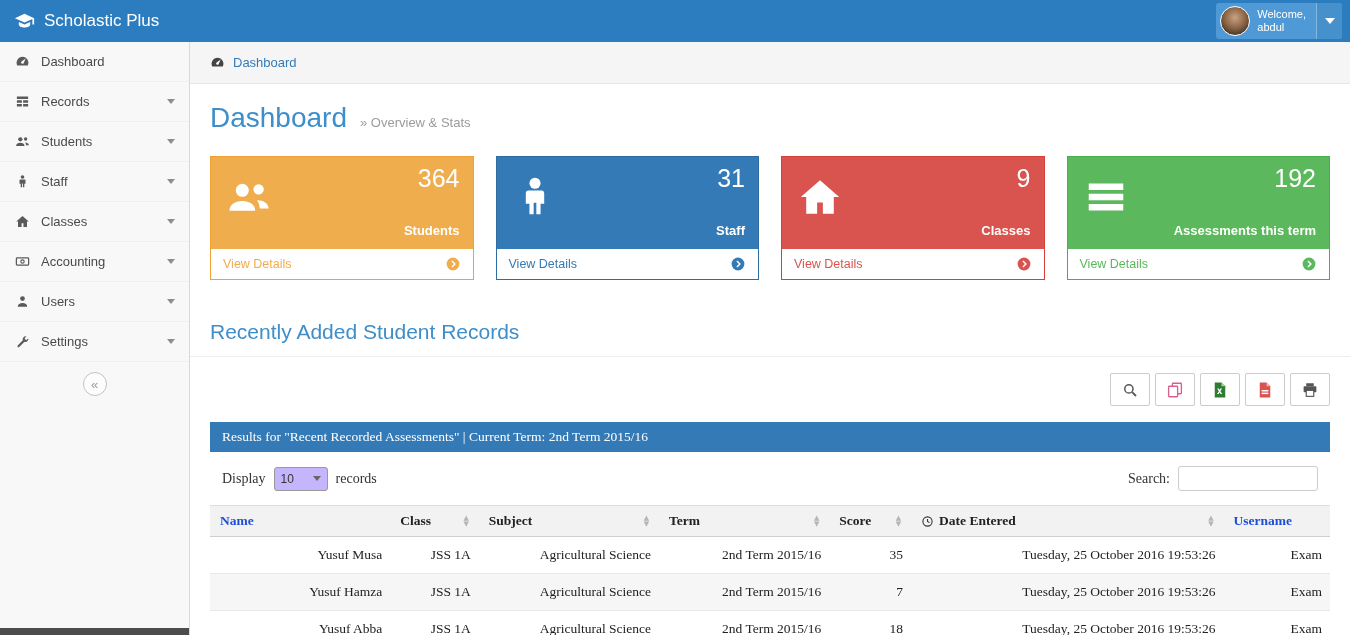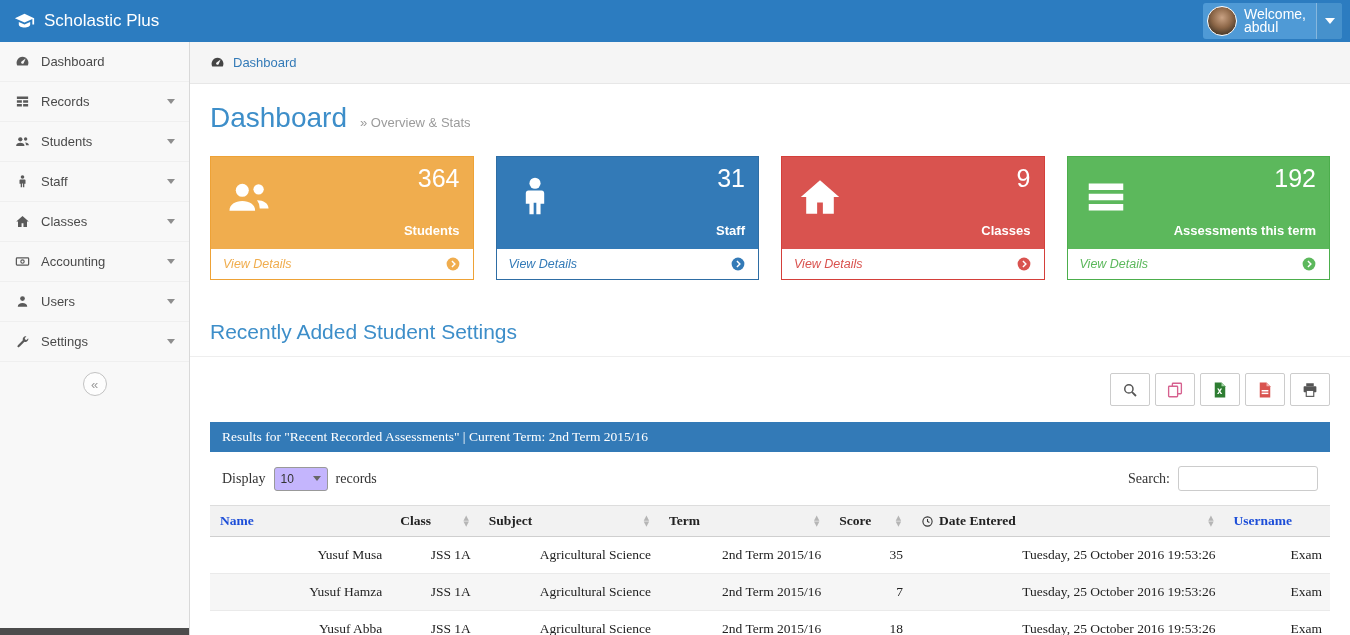--- a/index.html
+++ b/index.html
@@ -10,21 +10,21 @@
   }
   svg { display:block; }
 
   
   .topbar { position:absolute; top:0; left:0; right:0; height:42px; background:#2c7cc0; z-index:10; }
   .brand { position:absolute; left:14px; top:0; height:42px; display:flex; align-items:center; gap:9px; color:#fff; font-size:17px; cursor:pointer; }
   .brand svg { width:21px; height:21px; fill:#fff; }
   .user-box { position:absolute; right:8px; top:3px; height:36px; background:#4f9ad6; border-radius:3px; display:flex; align-items:center; cursor:pointer; }
   .avatar { width:30px; height:30px; border-radius:50%; margin:0 7px 0 4px; border:1px solid #fff;
     background: radial-gradient(circle at 50% 38%, #c9a284 0%, #8d6748 45%, #55412e 72%, #2e2922 100%); }
-  .welcome { display:flex; flex-direction:column; justify-content:center; color:#fff; font-size:14px; line-height:13px; padding-right:10px; }
+  .welcome { display:flex; flex-direction:column; justify-content:center; color:#fff; font-size:11px; line-height:13px; padding-right:10px; }
   .user-caret-zone { width:26px; height:36px; background:#4691cc; border-radius:0 3px 3px 0; display:flex; align-items:center; justify-content:center; border-left:1px solid rgba(255,255,255,.35); }
   .caret-down { width:0; height:0; border-left:5px solid transparent; border-right:5px solid transparent; border-top:6px solid #fff; }
 
   
   .sidebar { position:absolute; top:42px; left:0; bottom:0; width:190px; background:#f8f8f8; border-right:1px solid #d9d9d9; }
   .side-item { display:flex; align-items:center; gap:11px; height:40px; padding:0 14px 0 15px; font-size:13px; color:#4a4a4a; border-bottom:1px solid #efefef; cursor:pointer; }
   .side-item svg { width:15px; height:15px; fill:#5a5a5a; color:#5a5a5a; flex:none; }
   .side-item .lbl { flex:1; }
   .chev { width:0; height:0; border-left:4px solid transparent; border-right:4px solid transparent; border-top:5px solid #8e8e8e; }
   .collapse-btn { width:24px; height:24px; border:1px solid #c2c2c2; border-radius:50%; color:#9a9a9a; background:#fdfdfd;
@@ -41,21 +41,21 @@
   .page-title { font-size:28px; color:#3d8ec9; font-weight:400; }
   .page-sub { font-size:13px; color:#9b9b9b; }
 
   
   .tiles { display:flex; gap:22px; padding:16px 20px 0; }
   .tile { flex:1; border:1px solid; background:#fff; }
   .tile-top { position:relative; height:92px; color:#fff; }
   .tile-top svg { width:46px; height:46px; fill:#fff; position:absolute; left:15px; top:17px; }
   .tile-num { position:absolute; right:13px; top:7px; font-size:25px; }
   .tile-lbl { position:absolute; right:13px; bottom:11px; font-size:13px; font-weight:bold; }
-  .tile-foot { display:flex; justify-content:space-between; align-items:center; background:#fff; padding:7px 12px; font-size:12.5px; cursor:pointer;font-style:italic; }
+  .tile-foot { display:flex; justify-content:space-between; align-items:center; background:#fff; padding:7px 12px; font-size:12.5px; cursor:pointer; }
   .tile-foot svg { width:16px; height:16px; fill:currentColor; }
   .t-orange { border-color:#eea236; } .t-orange .tile-top { background:#f0ad4e; } .t-orange .tile-foot { color:#f0ad4e; }
   .t-blue   { border-color:#2e6da4; } .t-blue .tile-top   { background:#337ab7; } .t-blue .tile-foot   { color:#337ab7; }
   .t-red    { border-color:#d43f3a; } .t-red .tile-top    { background:#d9534f; } .t-red .tile-foot    { color:#d9534f; }
   .t-green  { border-color:#4cae4c; } .t-green .tile-top  { background:#5cb85c; } .t-green .tile-foot  { color:#5cb85c; }
 
   .section-title { margin:40px 20px 0; font-size:21px; color:#3d8ec9; font-weight:400; }
   .section-rule { border:0; border-top:1px solid #eee; margin:12px 0 0; }
 
   
@@ -280,21 +280,21 @@
         <span>
             <svg viewBox="0 0 24 24">
               <circle cx="12" cy="12" r="9.6"></circle>
               <path d="M10.4 7.6 14.8 12l-4.4 4.4" fill="none" stroke="#fff" stroke-width="2.2"></path>
             </svg>
           </span>
       </div>
     </div>
   </div>
 
-  <div class="section-title">Recently Added Student Settings</div>
+  <div class="section-title">Recently Added Student Records</div>
   <hr class="section-rule">
 
   <div class="toolbar">
     <button class="tb-btn">
       <span>
           <svg viewBox="0 0 24 24" style="color:#555">
             <circle cx="10.5" cy="10.5" r="5.5" fill="none" stroke="currentColor" stroke-width="2"></circle>
             <path d="M14.8 14.8 20 20" stroke="currentColor" stroke-width="2.4"></path>
           </svg>
         </span>

